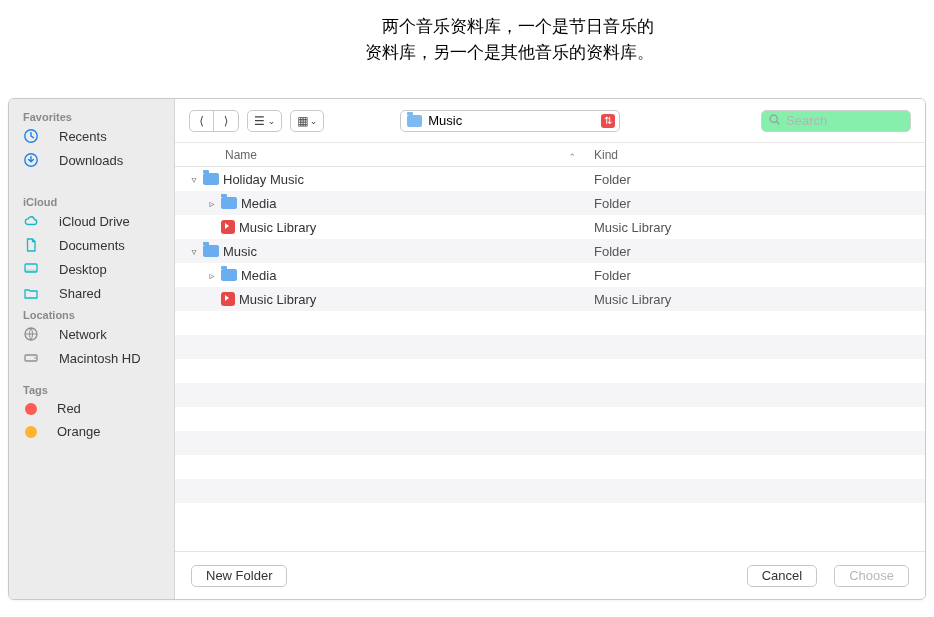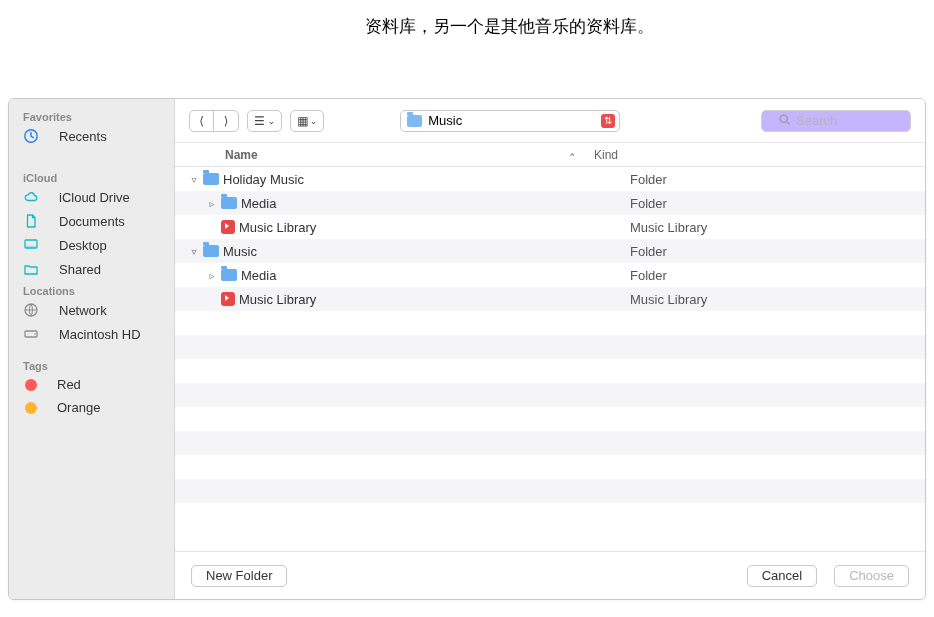--- a/index.html
+++ b/index.html
@@ -155,24 +155,24 @@
       display:inline-flex;align-items:center;justify-content:center;
       color:#fff;font-size:10px;
       margin-left:auto;
     }
     .search {
       margin-left: auto;
       display: flex;
       align-items: center;
       gap: 5px;
       height: 22px;
-      background: #c4b5fd;
+      background: #86efac;
       border: 1px solid #d0d0d0;
       border-radius: 5px;
-      padding: 0 16px;
+      padding: 0 6px;
       width: 150px;
       color: #b5b5b5;
     }
     .search input {
       border: none;
       outline: none;
       font-size: 13px;
       width: 100%;
       background: transparent;
       color: #333;
@@ -185,21 +185,20 @@
       padding: 0 14px;
       font-size: 12px;
       color: #666;
       border-bottom: 1px solid #e4e4e4;
     }
     .col-name {
       width: 397px;
       display: flex;
       align-items: flex-end;
       padding-left: 36px;
-      font-weight: bold;
     }
     .col-name .sort-caret {
       margin-left: auto;
       margin-right: 10px;
       font-size: 9px;
       color: #888;
     }
     .col-kind {
       flex: 1;
       padding-left: 8px;
@@ -221,21 +220,20 @@
     .row .name-cell {
       width: 397px;
       display: flex;
       align-items: center;
       gap: 4px;
     }
     .row .kind-cell {
       flex: 1;
       padding-left: 8px;
       color: #555;
-      margin-left: 36px;
     }
     .disclosure {
       width: 10px;
       font-size: 10px;
       color: #777;
       display: inline-flex;
       justify-content: center;
     }
     .icn-folder {
       width: 16px; height: 12px;
@@ -288,36 +286,46 @@
       display:inline-flex;align-items:center;
     }
     .btn.disabled { color: #b8b8b8; }
     .footer-spacer { flex: 1; }
     .row.blank .name-cell, .row.blank .kind-cell { visibility: hidden; }
   </style>
 </head>
 <body>
 
 <div class="annotation">
+  <div>两个音乐资料库，一个是节日音乐的</div>
   <div>资料库，另一个是其他音乐的资料库。</div>
 </div>
 <div class="annotation-bracket"></div>
 
 <div class="finder-window">
   <div class="sidebar">
 
     <div class="sidebar-section-header">Favorites</div>
     <div class="sidebar-item">
       <span class="sidebar-icon">
           <svg viewBox="0 0 16 16">
             <circle cx="8" cy="8" r="6.2" fill="none" stroke="#1f82e8" stroke-width="1.4"></circle>
             <path d="M8 4.5V8.2l2.4 1.4" fill="none" stroke="#1f82e8" stroke-width="1.4" stroke-linecap="round"></path>
           </svg>
         </span>
       <span>Recents</span>
+    </div>
+    <div class="sidebar-item">
+      <span class="sidebar-icon">
+          <svg viewBox="0 0 16 16">
+            <circle cx="8" cy="8" r="6.2" fill="none" stroke="#1f82e8" stroke-width="1.4"></circle>
+            <path d="M8 4.5v5M5.6 7.4L8 9.8l2.4-2.4" fill="none" stroke="#1f82e8" stroke-width="1.4" stroke-linecap="round" stroke-linejoin="round"></path>
+          </svg>
+        </span>
+      <span>Downloads</span>
     </div>
 
     <div class="sidebar-section-header" style="margin-top:20px">iCloud</div>
     <div class="sidebar-item">
       <span class="sidebar-icon">
           <svg viewBox="0 0 16 16">
             <path d="M5 11.5h6a2.5 2.5 0 0 0 .4-5 3.2 3.2 0 0 0-6.2-.6A2.6 2.6 0 0 0 5 11.5z" fill="none" stroke="#15b9c8" stroke-width="1.3"></path>
           </svg>
         </span>
       <span>iCloud Drive</span>

